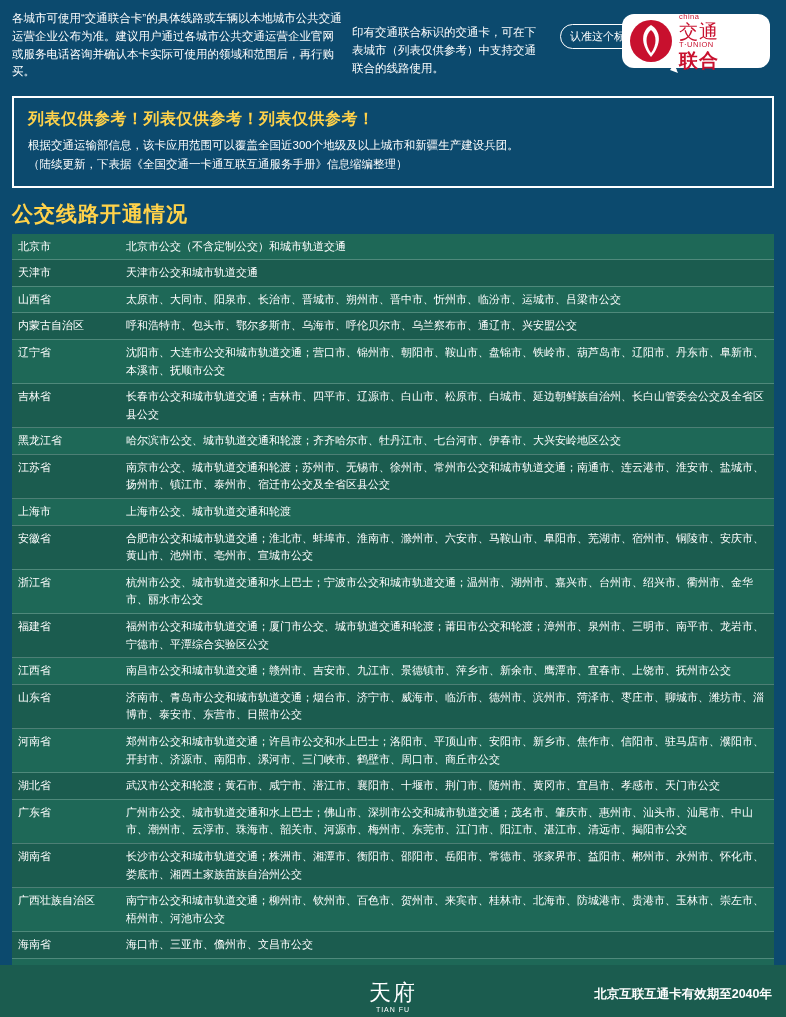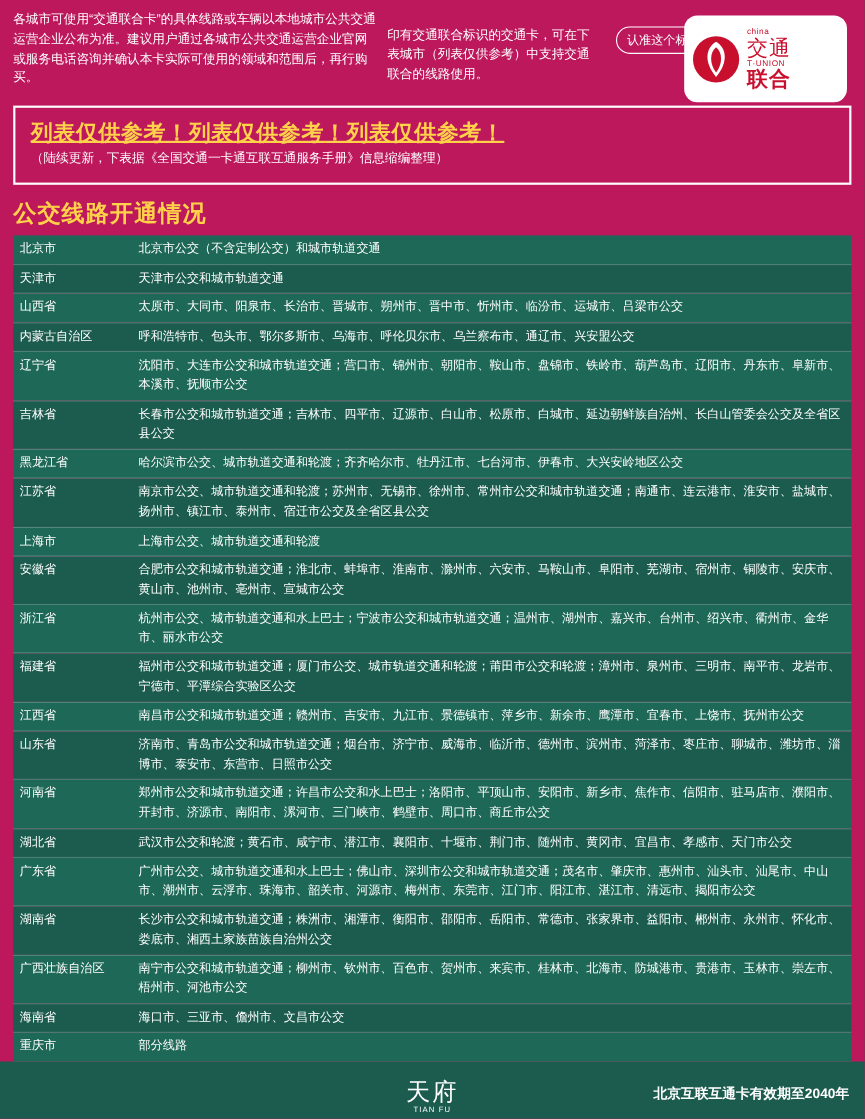--- a/index.html
+++ b/index.html
@@ -3,54 +3,54 @@
 <meta charset="utf-8">
 <style>
   html,body{margin:0;padding:0;}
   body{
     width:786px;height:1017px;
     background:#1b5c4f;
     font-family:"Liberation Sans","DejaVu Sans",sans-serif;
     color:#ffffff;
     overflow:hidden;
   }
-  .page{position:relative;width:786px;height:1017px;background:#be185d;box-sizing:border-box;}
+  .page{position:relative;width:786px;height:1017px;background:#0c4a6e;box-sizing:border-box;}
 
   
   .topbar{display:flex;padding:10px 12px 4px 12px;gap:10px;align-items:flex-start;}
   .top-col-1{width:330px;font-size:11.5px;line-height:1.55;color:#ffffff;}
   .top-col-2{width:190px;font-size:11.5px;line-height:1.55;color:#ffffff;padding-top:2px;margin-top:12px;}
   .top-col-3{flex:1;position:relative;height:78px;}
 
   .recognize{
     position:absolute;left:8px;top:14px;
     border:1px solid #ffffff;border-radius:14px;
     padding:4px 9px;font-size:11px;white-space:nowrap;color:#fff;
   }
   .arrow-svg{position:absolute;left:78px;top:34px;}
   .logo{
     position:absolute;right:4px;top:4px;
-    width:148px;height:79px;border-radius:12px;
+    width:148px;height:54px;border-radius:12px;
     background:#ffffff;
     display:flex;align-items:center;gap:5px;padding:0 6px;box-sizing:border-box;
   }
   .logo-mark{width:46px;height:46px;flex:none;position:relative;}
   .logo-text{display:flex;flex-direction:column;justify-content:center;line-height:1;}
   .logo-cn{font-size:19px;font-weight:normal;color:#c8102e;letter-spacing:1px;}
   .logo-en{font-size:7.5px;color:#c8102e;letter-spacing:.5px;margin-bottom:2px;}
   .logo-cn2{font-size:19px;font-weight:bold;color:#c8102e;letter-spacing:1px;}
 
   
   .notice{
     margin:4px 12px 0 12px;
     border:2px solid #ffffff;
     padding:10px 14px 12px 14px;
   }
   .notice-title{
-    font-size:20px;font-weight:bold;color:#ffd24a;line-height:1.35;letter-spacing:.5px;text-decoration:underline;
+    font-size:16px;font-weight:bold;color:#ffd24a;line-height:1.35;letter-spacing:.5px;
   }
   .notice-body{font-size:11.5px;line-height:1.65;margin-top:6px;color:#ffffff;}
 
   
   .section-title{
     margin:12px 12px 6px 12px;
     font-size:21px;font-weight:bold;color:#ffd24a;letter-spacing:1px;
   }
 
   
@@ -105,20 +105,21 @@
           <div class="logo-cn">交通</div>
           <div class="logo-en">T·UNION</div>
           <div class="logo-cn2">联合</div>
         </div>
       </div>
     </div>
   </div>
 
   <div class="notice">
     <div class="notice-title">列表仅供参考！列表仅供参考！列表仅供参考！</div>
+    <div class="notice-body">根据交通运输部信息，该卡应用范围可以覆盖全国近300个地级及以上城市和新疆生产建设兵团。</div>
     <div class="notice-body" style="margin-top:0">（陆续更新，下表据《全国交通一卡通互联互通服务手册》信息缩编整理）</div>
   </div>
 
   <div class="section-title">公交线路开通情况</div>
 
   <table class="tbl">
     <tbody id="tbody">
         <tr>
           <td class="c-prov">北京市</td>
           <td class="c-det">北京市公交（不含定制公交）和城市轨道交通</td>

